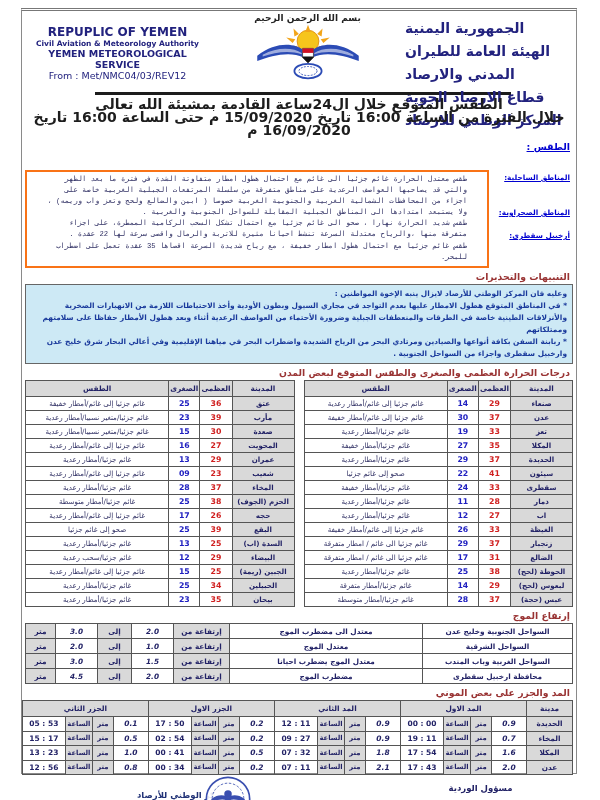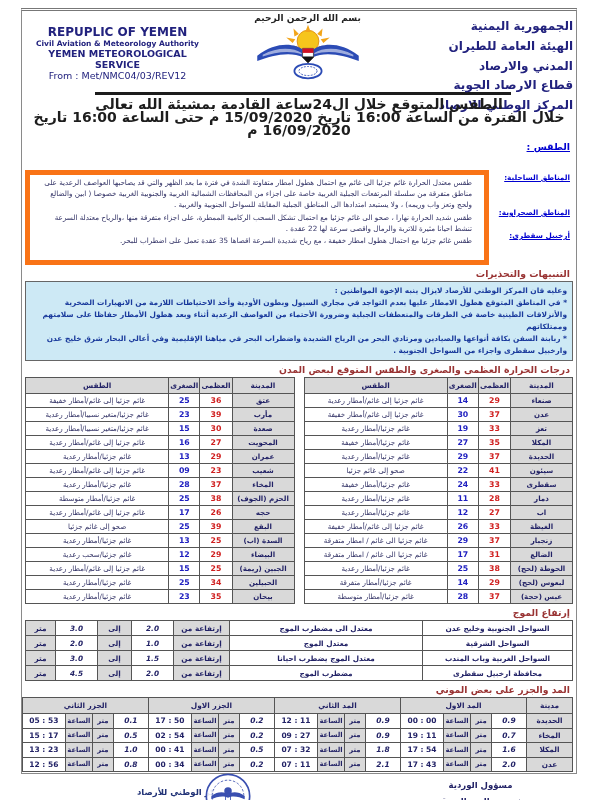--- a/index.html
+++ b/index.html
@@ -10,31 +10,31 @@
   
   .hdr{display:flex;height:78px;}
   .hdr-en{width:185px;color:#22227e;text-align:center;padding-top:12px;}
   .en1{font-size:12px;font-weight:bold;}
   .en2{font-size:7.5px;font-weight:bold;}
   .en3{font-size:9.5px;font-weight:bold;}
   .en4{font-size:9.5px;}
   .hdr-logo{flex:1;text-align:center;}
   .bismillah{font-size:9px;font-weight:bold;color:#222;}
   .logo{width:112px;height:58px;}
-  .hdr-ar{width:168px;font-size:12px;font-weight:bold;color:#22227e;line-height:1.65;text-align:right;padding-top:4px;}
+  .hdr-ar{width:168px;font-size:14px;font-weight:bold;color:#22227e;line-height:1.65;text-align:left;padding-top:4px;}
   .black-rule{height:3px;background:#1c1c1c;margin:1px 62px 3px 70px;}
   .title1,.title2{text-align:center;font-weight:bold;color:#1d1d1d;font-size:14px;line-height:13px;}
   
   .sec-blue{color:#0000d0;font-weight:bold;font-size:9.5px;text-decoration:underline;margin:4px 3px 18px;text-align:right;}
   .sec-maroon{color:#993333;font-weight:bold;font-size:9.3px;margin:3px 3px 2px;text-align:right;}
   
   .weather-row{display:flex;}
   .wx-labels{width:84px;flex:none;padding-top:3px;}
   .wx-label{color:#0000d0;font-weight:bold;font-size:7.3px;text-decoration:underline;text-align:right;padding-right:3px;box-sizing:border-box;}
-  .wx-box{flex:1;border:5px solid #f97316;padding:2px 12px;box-sizing:border-box;}
+  .wx-box{flex:1;border:2px solid #f97316;padding:2px 20px;box-sizing:border-box;font-family:Liberation Mono, monospace;}
   .wx-p{font-size:7.2px;line-height:11px;color:#333366;text-align:right;}
   .wx-label:nth-child(1),.wx-p:nth-child(1){min-height:35px;}
   .wx-label:nth-child(2),.wx-p:nth-child(2){min-height:23px;}
   .wx-label:nth-child(3),.wx-p:nth-child(3){min-height:23px;}
   .wx-label:nth-child(4),.wx-p:nth-child(4){min-height:12px;margin-top:32px;}
   
   .notice{background:#cde9f5;border:1px solid #666;padding:3px 5px;font-size:7.4px;line-height:12px;color:#1a3a9c;font-weight:bold;text-align:right;}
   
   table{border-collapse:collapse;}
   th,td{border:1px solid #555;}

